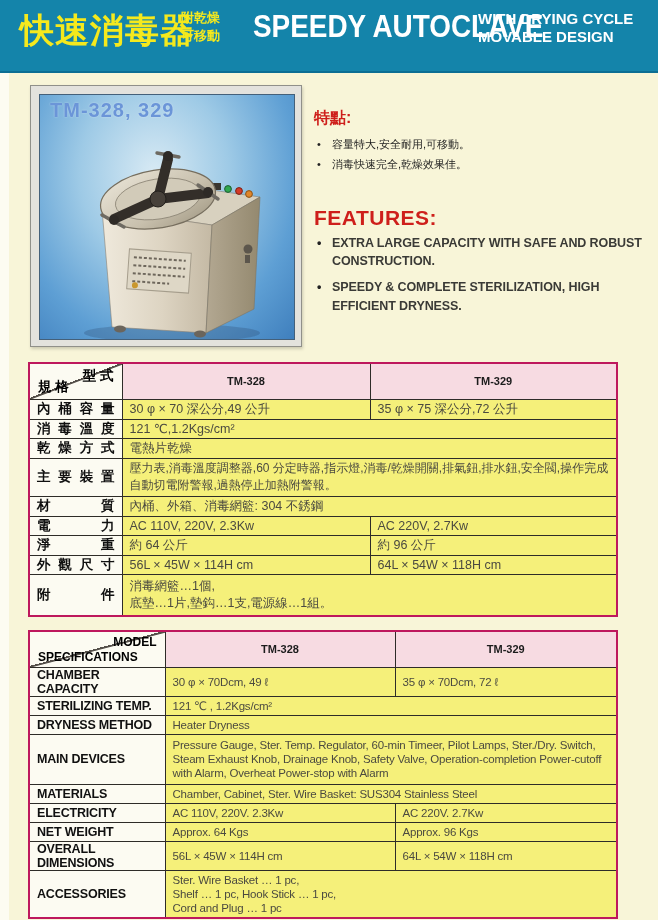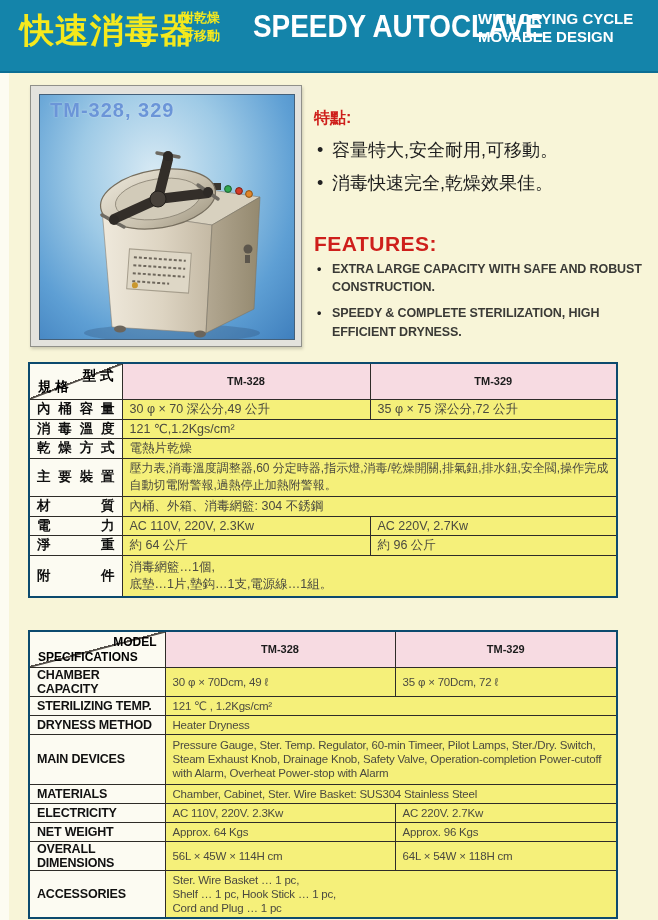--- a/index.html
+++ b/index.html
@@ -26,27 +26,27 @@
   .photo-label{position:absolute;top:4px;left:10px;font-size:20px;font-weight:800;color:#6b95d8;
                letter-spacing:1px;text-shadow:0 0 2px rgba(255,255,255,.45);}
   .photo svg{position:absolute;left:0;top:8px;}
 
   
   .features{position:absolute;left:314px;top:84px;width:334px;margin-top:24px;}
   .feat-zh-head{font-size:16px;font-weight:800;color:#ce1f1b;margin-bottom:5px;}
   .feat-list{list-style:none;margin:0;padding:0 0 0 14px;}
   .feat-list li{position:relative;padding-left:4px;}
   .feat-list li::before{content:"\2022";position:absolute;left:-11px;color:#222;}
-  .zh-items li{font-size:18px;color:#1e1e1e;line-height:1.85;}
+  .zh-items li{font-size:11px;color:#1e1e1e;line-height:1.85;}
   .feat-en-head{margin-top:31px;font-size:21px;font-weight:800;color:#ce1f1b;letter-spacing:.5px;margin-bottom:4px;}
   .en-items li{font-size:12.5px;font-weight:600;color:#3a3a36;line-height:1.5;margin-bottom:7px;letter-spacing:-.1px;}
 
   
   table.spec{position:absolute;left:28px;width:588px;border-collapse:collapse;table-layout:fixed;
-             border:2px solid #0c4a6e;background:#7f1d1d;}
+             border:2px solid #be185d;background:#7f1d1d;}
   table.spec td,table.spec th{border:1px solid #2e2c28;overflow:hidden;}
   .spec th.colhead{background:#f7dbe2;font-size:11px;font-weight:700;color:#1c1c1c;text-align:center;}
   .spec td.lab{background:#fcfbf2;font-weight:700;color:#101010;padding:0 7px;}
   .spec td.val{background:#f5f07a;color:#4b4a40;padding:1px 7px;text-align:left;vertical-align:middle;}
   .prelines{white-space:pre-line;}
   .jl{text-align:justify;text-align-last:justify;margin-top:44px;}
   .corner{position:relative;background-color:#fcfbf2;
           background-image:linear-gradient(to bottom right,transparent calc(50% - 1.2px),
                            #55504a calc(50% - 1.2px),#55504a calc(50% + .3px),transparent calc(50% + 1.2px));}
   .corner .c-top{position:absolute;top:3px;right:8px;}
@@ -200,20 +200,25 @@
     <tr class="r1">
       <td class="lab jl">電 力</td>
       <td class="val">AC 110V, 220V, 2.3Kw</td>
       <td class="val">AC 220V, 2.7Kw</td>
     </tr>
     <tr class="r1">
       <td class="lab jl">淨 重</td>
       <td class="val">約 64 公斤</td>
       <td class="val">約 96 公斤</td>
     </tr>
+    <tr class="r1">
+      <td class="lab jl">外 觀 尺 寸</td>
+      <td class="val">56L × 45W × 114H cm</td>
+      <td class="val">64L × 54W × 118H cm</td>
+    </tr>
     <tr class="r3">
       <td class="lab jl">附 件</td>
       <td class="val prelines" colspan="2">消毒網籃…1個,
 底墊…1片,墊鈎…1支,電源線…1組。</td>
     </tr>
   </tbody>
     </table>
 
   <table class="spec en">
     <colgroup>

